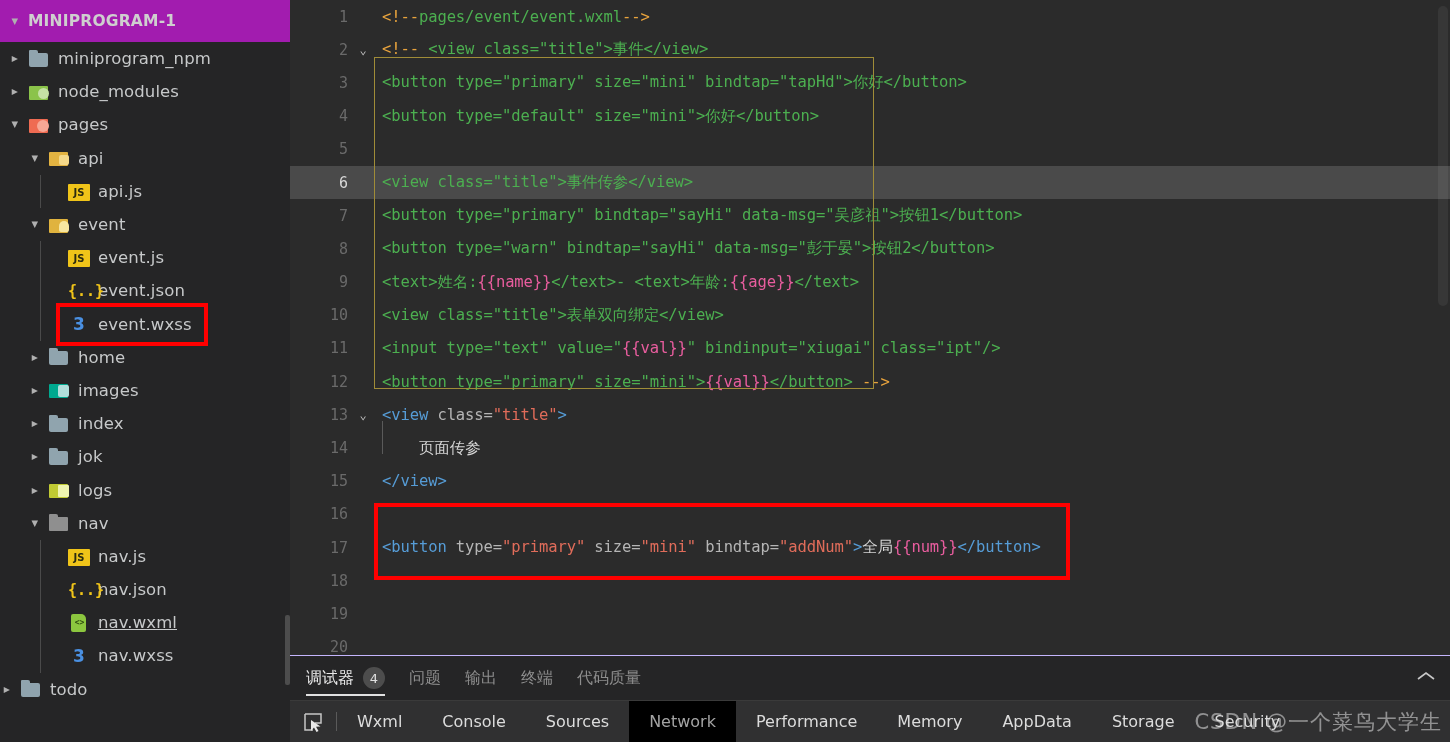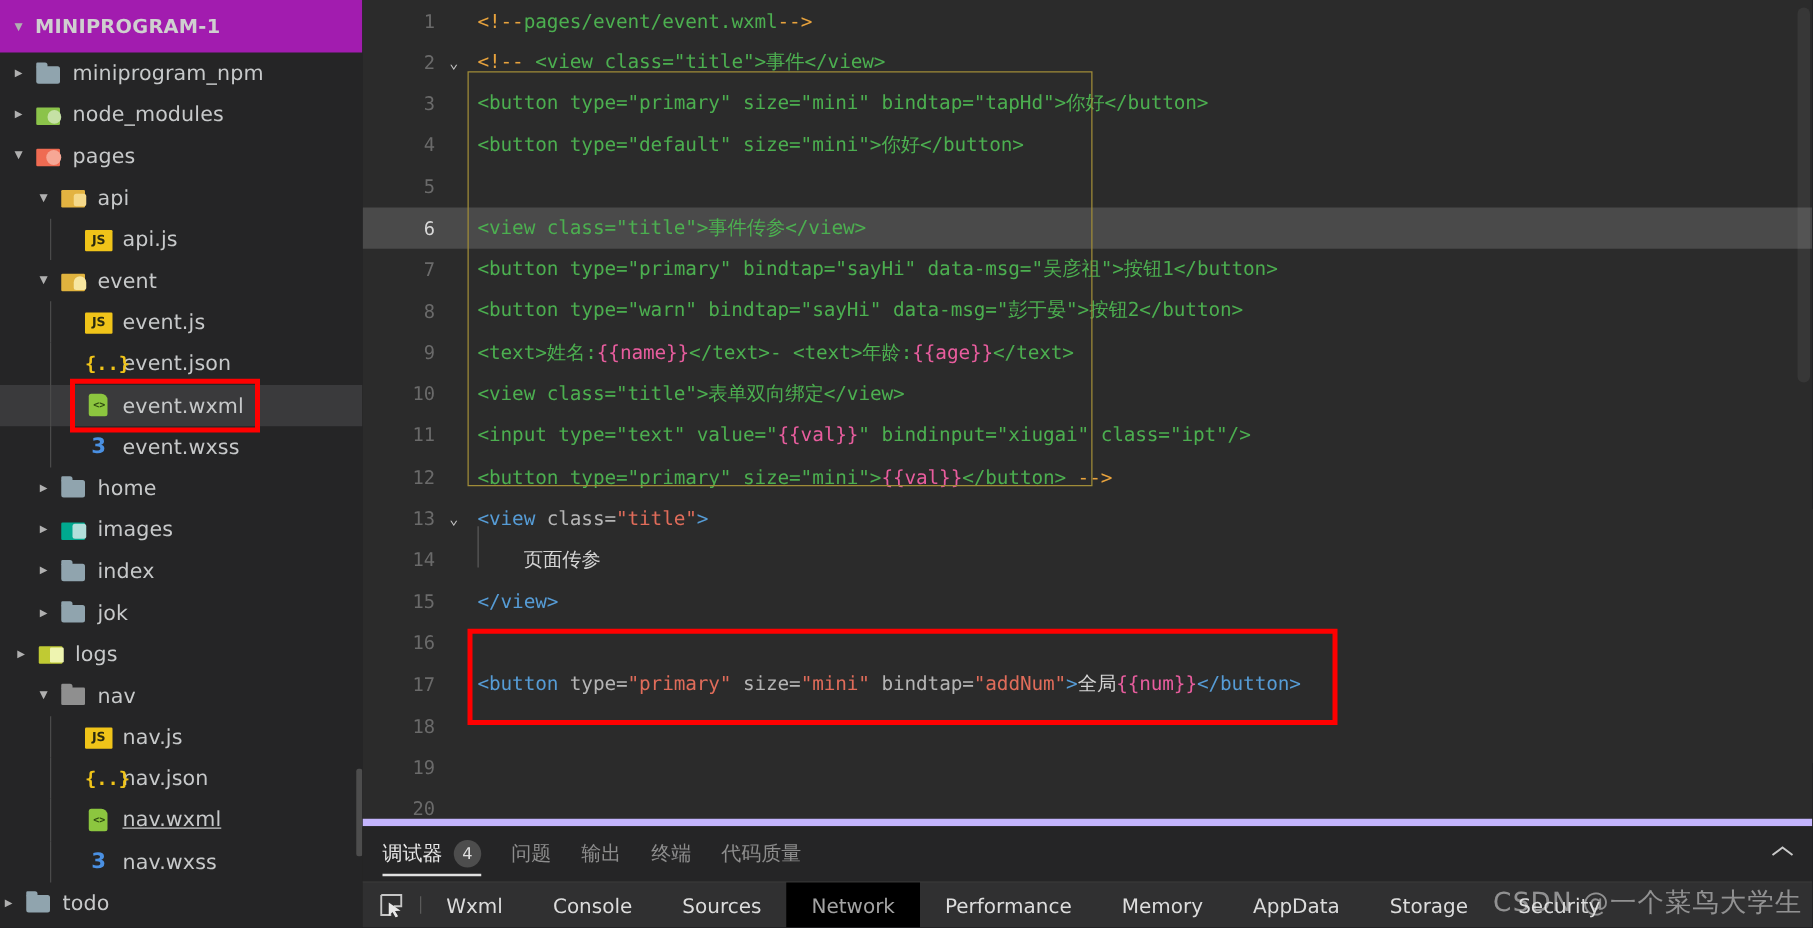--- a/index.html
+++ b/index.html
@@ -208,21 +208,21 @@
     border:4px solid #ff0000; pointer-events:none; z-index:4;
   }
   .ed-scroll-v {
     position:absolute; right:2px; top:6px; width:10px; height:300px;
     background:rgba(255,255,255,0.06); border-radius:5px;
   }
 
   
   .panel {
     height: 87px; background:#252526;
-    border-top:6px solid #c4b5fd;
+    border-top:1px solid #c4b5fd;
     display:flex; flex-direction:column;
     position:relative;
   }
   .panel-tabs {
     height:44px; display:flex; align-items:center; padding-left:16px;
     background:#252526; position:relative;
   }
   .ptab {
     color:#8d8d8d; font-size:16px; margin-right:24px; position:relative;
     height:44px; display:flex; align-items:center;
@@ -319,27 +319,20 @@
           <span class="ico js">JS</span>
           <span class="lbl">event.js</span>
         </div>
         <div class="row" style="padding-left: 48px;">
           <div class="indent-guide" style="left: 40px;"></div>
           <span class="twisty empty"></span>
           <span style="width: 6px; flex: 0 0 6px;"></span>
           <span class="ico json">{..}</span>
           <span class="lbl">event.json</span>
         </div>
-        <div class="row selected" style="padding-left: 48px;">
-          <div class="indent-guide" style="left: 40px;"></div>
-          <span class="twisty empty"></span>
-          <span style="width: 6px; flex: 0 0 6px;"></span>
-          <span class="ico wxml"></span>
-          <span class="lbl">event.wxml</span>
-        </div>
         <div class="row" style="padding-left: 48px;">
           <div class="indent-guide" style="left: 40px;"></div>
           <span class="twisty empty"></span>
           <span style="width: 6px; flex: 0 0 6px;"></span>
           <span class="ico wxss">3</span>
           <span class="lbl">event.wxss</span>
         </div>
         <div class="row" style="padding-left: 28px;">
           <span class="twisty right"></span>
           <span style="width: 6px; flex: 0 0 6px;"></span>
@@ -357,21 +350,21 @@
           <span style="width: 6px; flex: 0 0 6px;"></span>
           <span class="ico folder-grey"></span>
           <span class="lbl">index</span>
         </div>
         <div class="row" style="padding-left: 28px;">
           <span class="twisty right"></span>
           <span style="width: 6px; flex: 0 0 6px;"></span>
           <span class="ico folder-grey"></span>
           <span class="lbl">jok</span>
         </div>
-        <div class="row" style="padding-left: 10px;">
+        <div class="row" style="padding-left: 28px;">
           <span class="twisty right"></span>
           <span style="width: 6px; flex: 0 0 6px;"></span>
           <span class="ico folder-olive"></span>
           <span class="lbl">logs</span>
         </div>
         <div class="row" style="padding-left: 28px;">
           <span class="twisty down"></span>
           <span style="width: 6px; flex: 0 0 6px;"></span>
           <span class="ico folder-plain"></span>
           <span class="lbl">nav</span>

